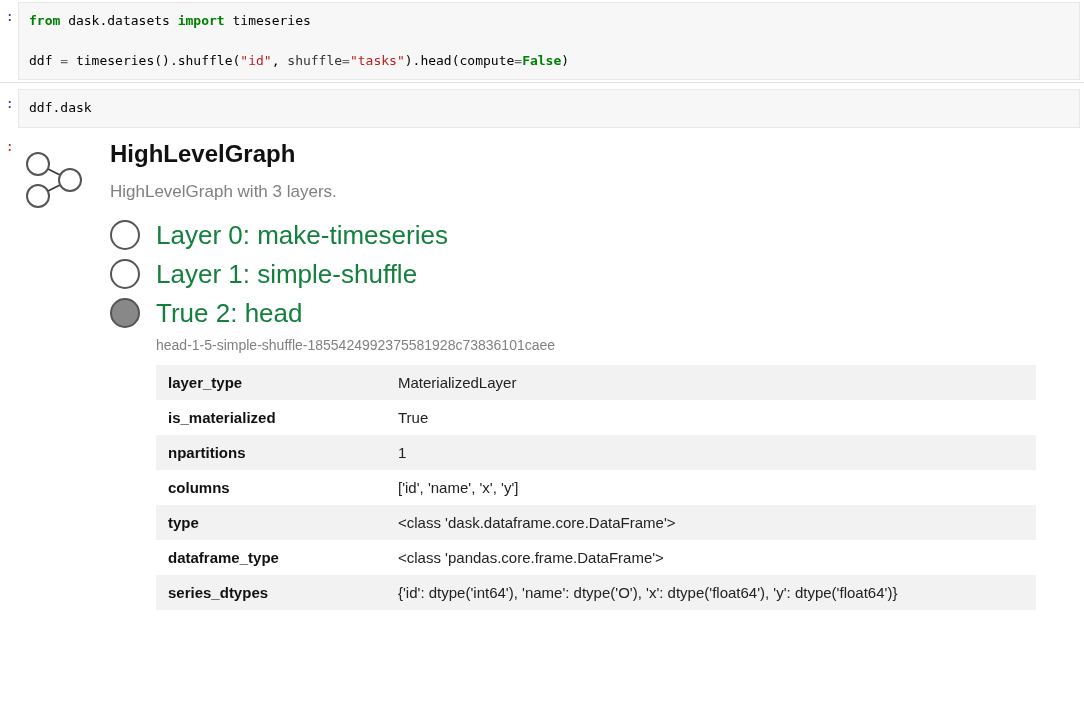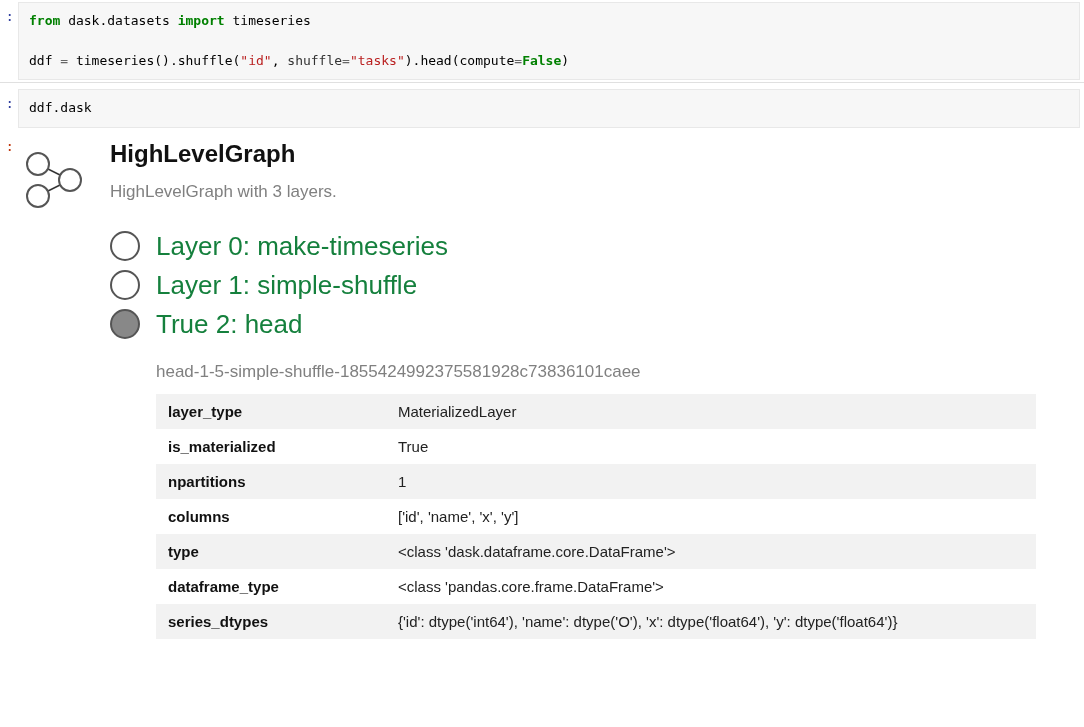--- a/index.html
+++ b/index.html
@@ -59,21 +59,21 @@
   }
   .hlg-title {
     font-size: 24px;
     font-weight: 700;
     color: #111;
     margin-bottom: 14px;
   }
   .hlg-sub {
     font-size: 17px;
     color: #808080;
-    margin-bottom: 25px;
+    margin-bottom: 14px;
   }
   .layer-row {
     display: flex;
     align-items: center;
     padding: 4px 0;
   }
   .layer-circle {
     width: 30px;
     height: 30px;
     border-radius: 50%;
@@ -86,22 +86,22 @@
     background: #888;
   }
   .layer-label {
     font-size: 26px;
     font-weight: 400;
     color: #15803d;
   }
   .layer-hash {
     margin-left: 46px;
     color: #808080;
-    font-size: 17px;
-    margin-top: 18px;
+    font-size: 14px;
+    margin-top: 4px;
     margin-bottom: 12px;
   }
   .info-table {
     margin-left: 46px;
     width: 880px;
     border-collapse: collapse;
     font-size: 15px;
   }
   .info-table tr:nth-child(odd) {
     background: #f2f2f2;

